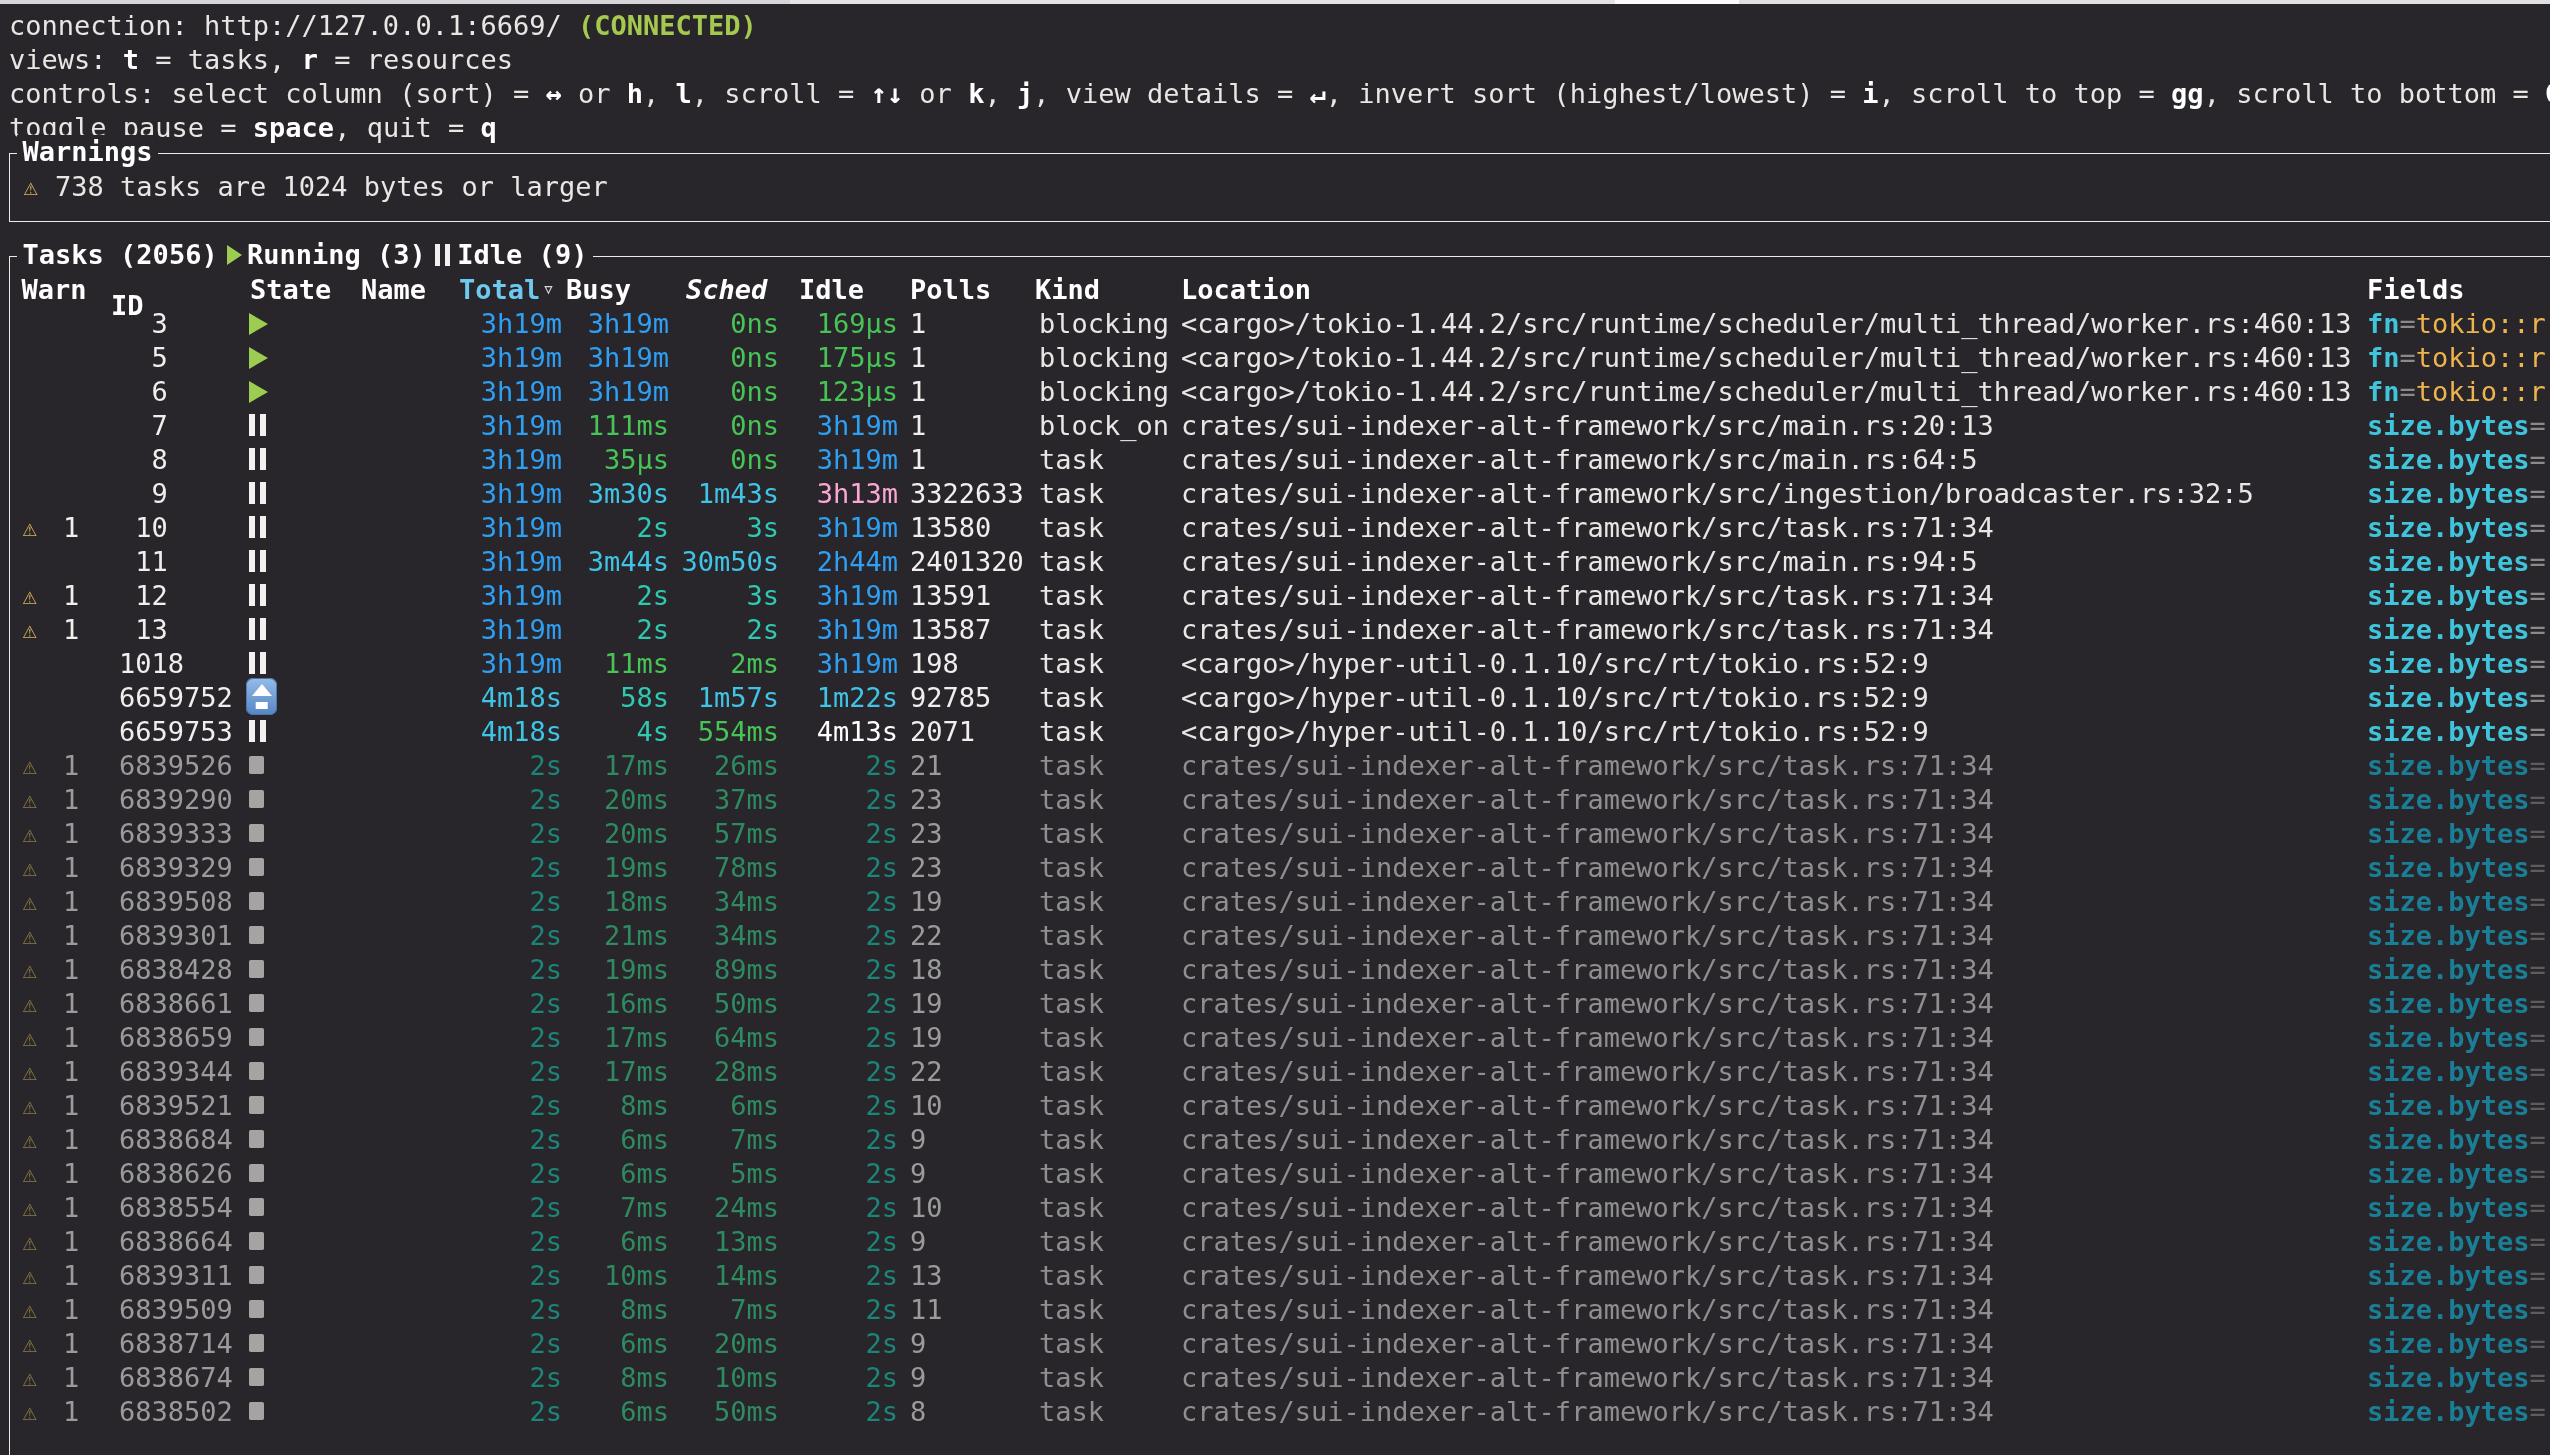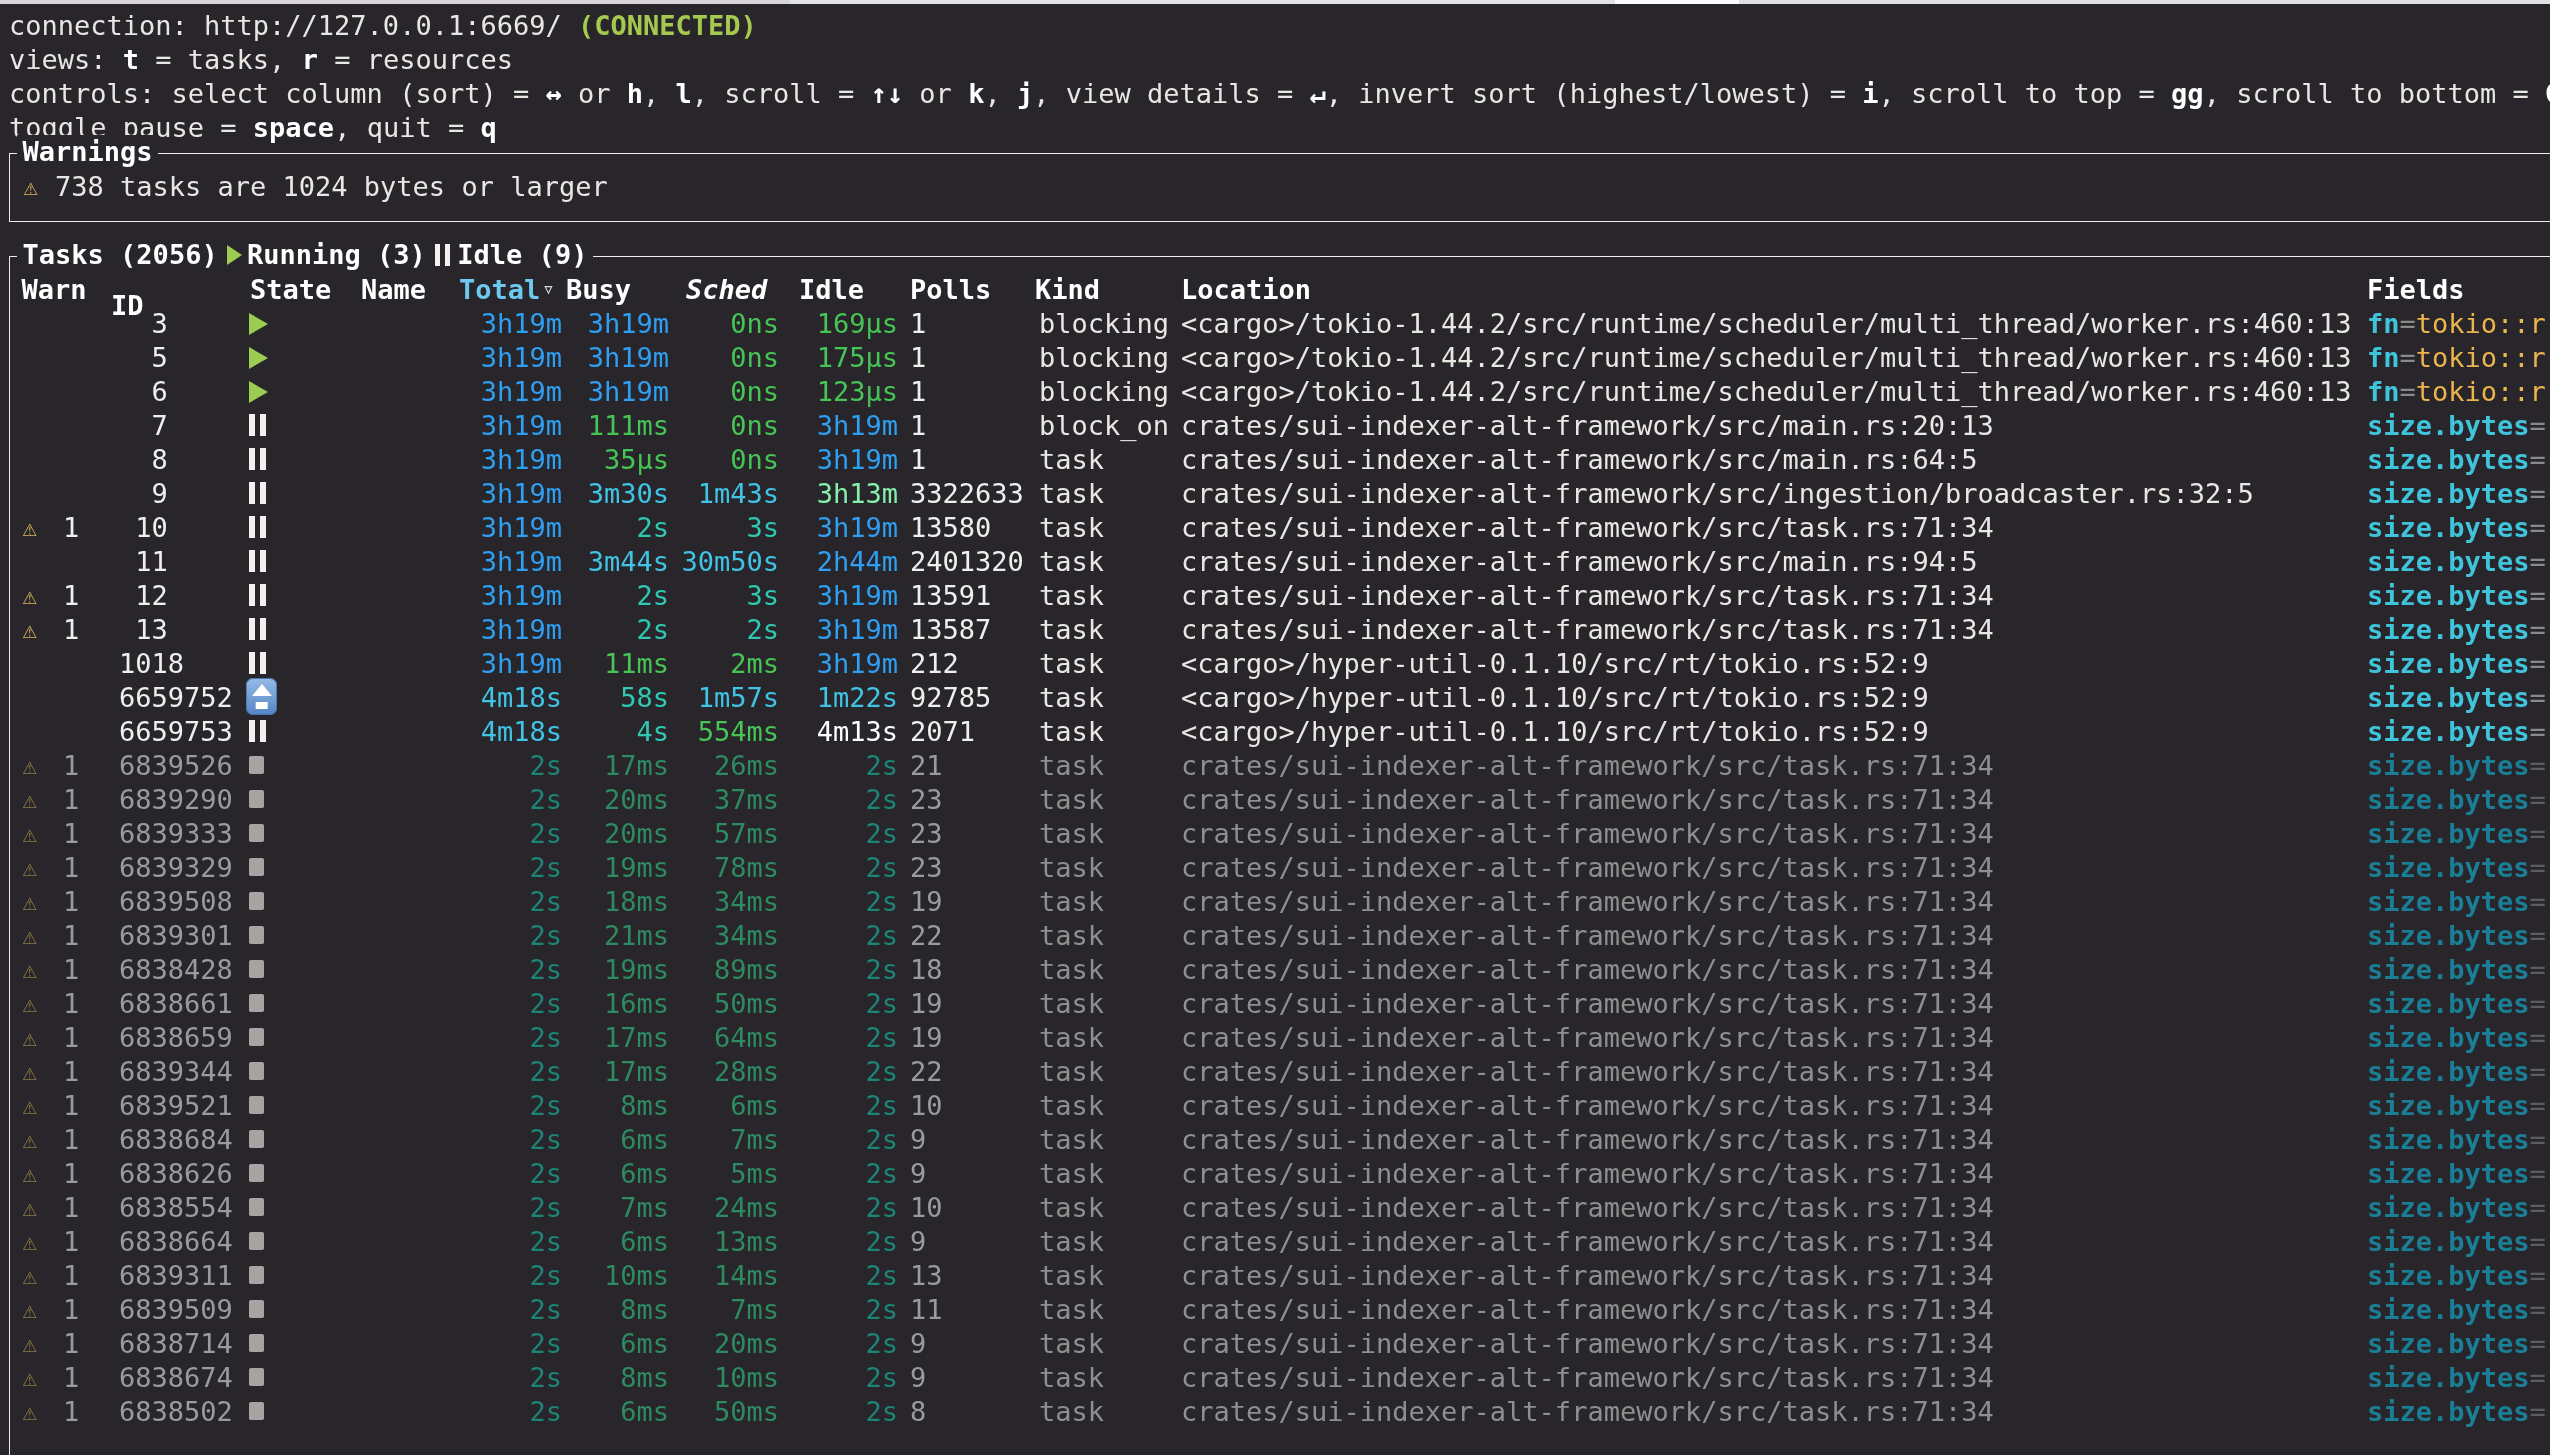--- a/index.html
+++ b/index.html
@@ -193,21 +193,21 @@
           <span class="cell c-kind">task</span>
           <span class="cell c-loc">crates/sui-indexer-alt-framework/src/main.rs:64:5</span>
           <span class="cell c-fields"><span class="field-key">size.bytes</span><span class="field-eq">=</span></span>
         </div>
         <div class="row">
           <span class="cell c-id">  9</span>
           <span class="cell c-state"><span class="idle-icon"></span></span>
           <span class="cell c-total" style="color: rgb(46, 159, 242);">3h19m</span>
           <span class="cell c-busy" style="color: rgb(64, 196, 230);">3m30s</span>
           <span class="cell c-sched" style="color: rgb(64, 196, 230);">1m43s</span>
-          <span class="cell c-idle" style="color: #86efac;">3h13m</span>
+          <span class="cell c-idle" style="color: #f9a8d4;">3h13m</span>
           <span class="cell c-polls">3322633</span>
           <span class="cell c-kind">task</span>
           <span class="cell c-loc">crates/sui-indexer-alt-framework/src/ingestion/broadcaster.rs:32:5</span>
           <span class="cell c-fields"><span class="field-key">size.bytes</span><span class="field-eq">=</span></span>
         </div>
         <div class="row">
           <span class="cell c-warnglyph warn-glyph">⚠</span>
           <span class="cell c-warncount">1</span>
           <span class="cell c-id"> 10</span>
           <span class="cell c-state"><span class="idle-icon"></span></span>
@@ -260,21 +260,21 @@
           <span class="cell c-loc">crates/sui-indexer-alt-framework/src/task.rs:71:34</span>
           <span class="cell c-fields"><span class="field-key">size.bytes</span><span class="field-eq">=</span></span>
         </div>
         <div class="row">
           <span class="cell c-id">1018</span>
           <span class="cell c-state"><span class="idle-icon"></span></span>
           <span class="cell c-total" style="color: rgb(46, 159, 242);">3h19m</span>
           <span class="cell c-busy" style="color: rgb(70, 196, 86);">11ms</span>
           <span class="cell c-sched" style="color: rgb(70, 196, 86);">2ms</span>
           <span class="cell c-idle" style="color: rgb(46, 159, 242);">3h19m</span>
-          <span class="cell c-polls">212</span>
+          <span class="cell c-polls">198</span>
           <span class="cell c-kind">task</span>
           <span class="cell c-loc">&lt;cargo&gt;/hyper-util-0.1.10/src/rt/tokio.rs:52:9</span>
           <span class="cell c-fields"><span class="field-key">size.bytes</span><span class="field-eq">=</span></span>
         </div>
         <div class="row">
           <span class="cell c-id">6659752</span>
           <span class="cell c-state"><span class="scheduled-icon"><i class="tri"></i><i class="base"></i></span></span>
           <span class="cell c-total" style="color: rgb(64, 196, 230);">4m18s</span>
           <span class="cell c-busy" style="color: rgb(47, 201, 178);">58s</span>
           <span class="cell c-sched" style="color: rgb(64, 196, 230);">1m57s</span>

